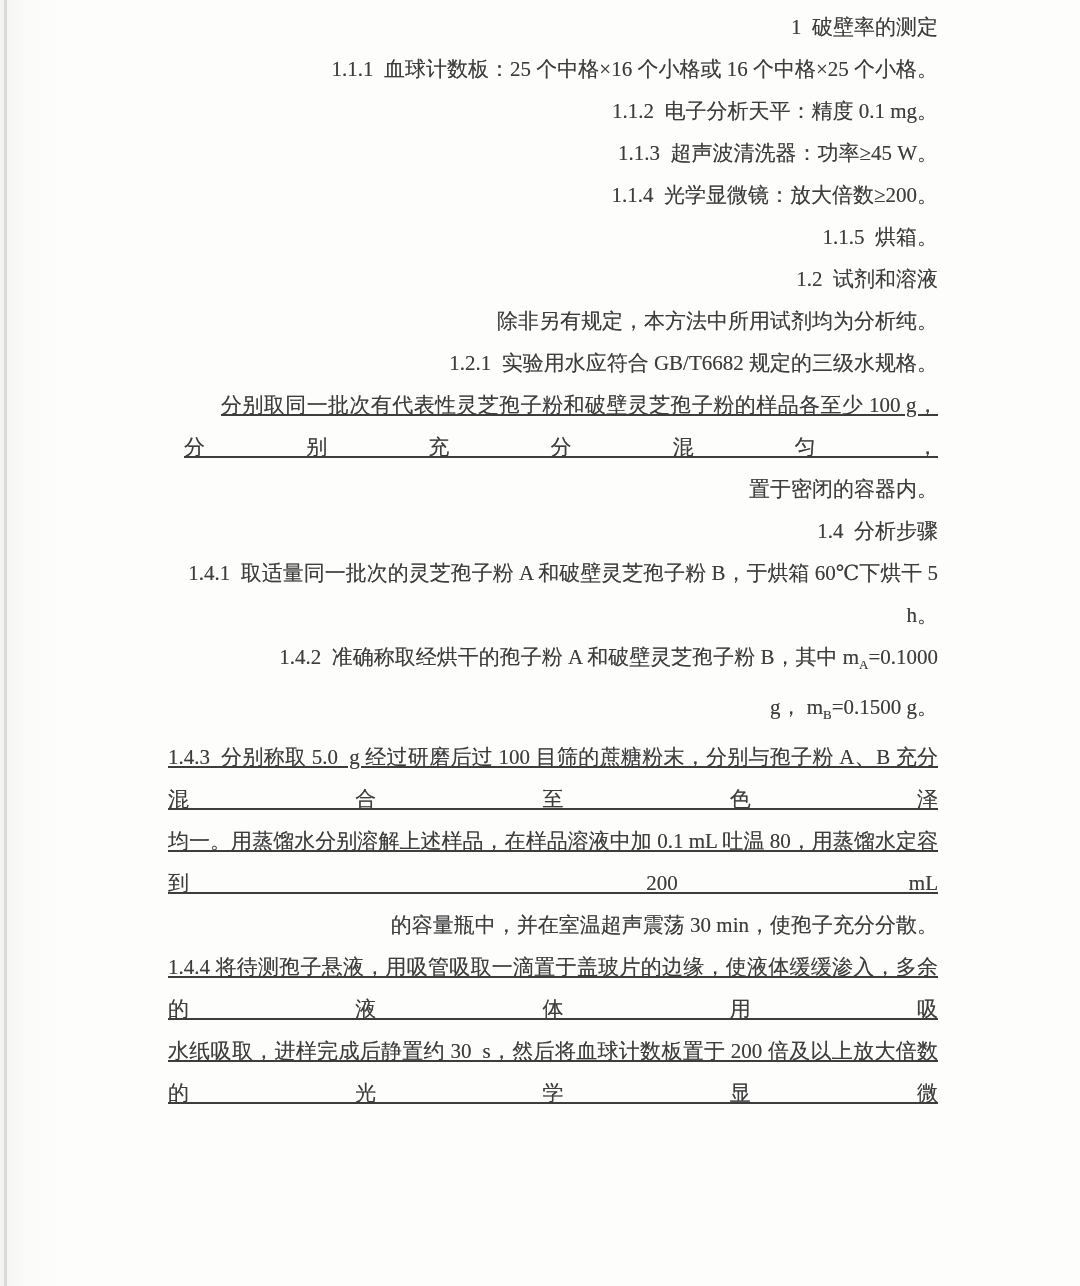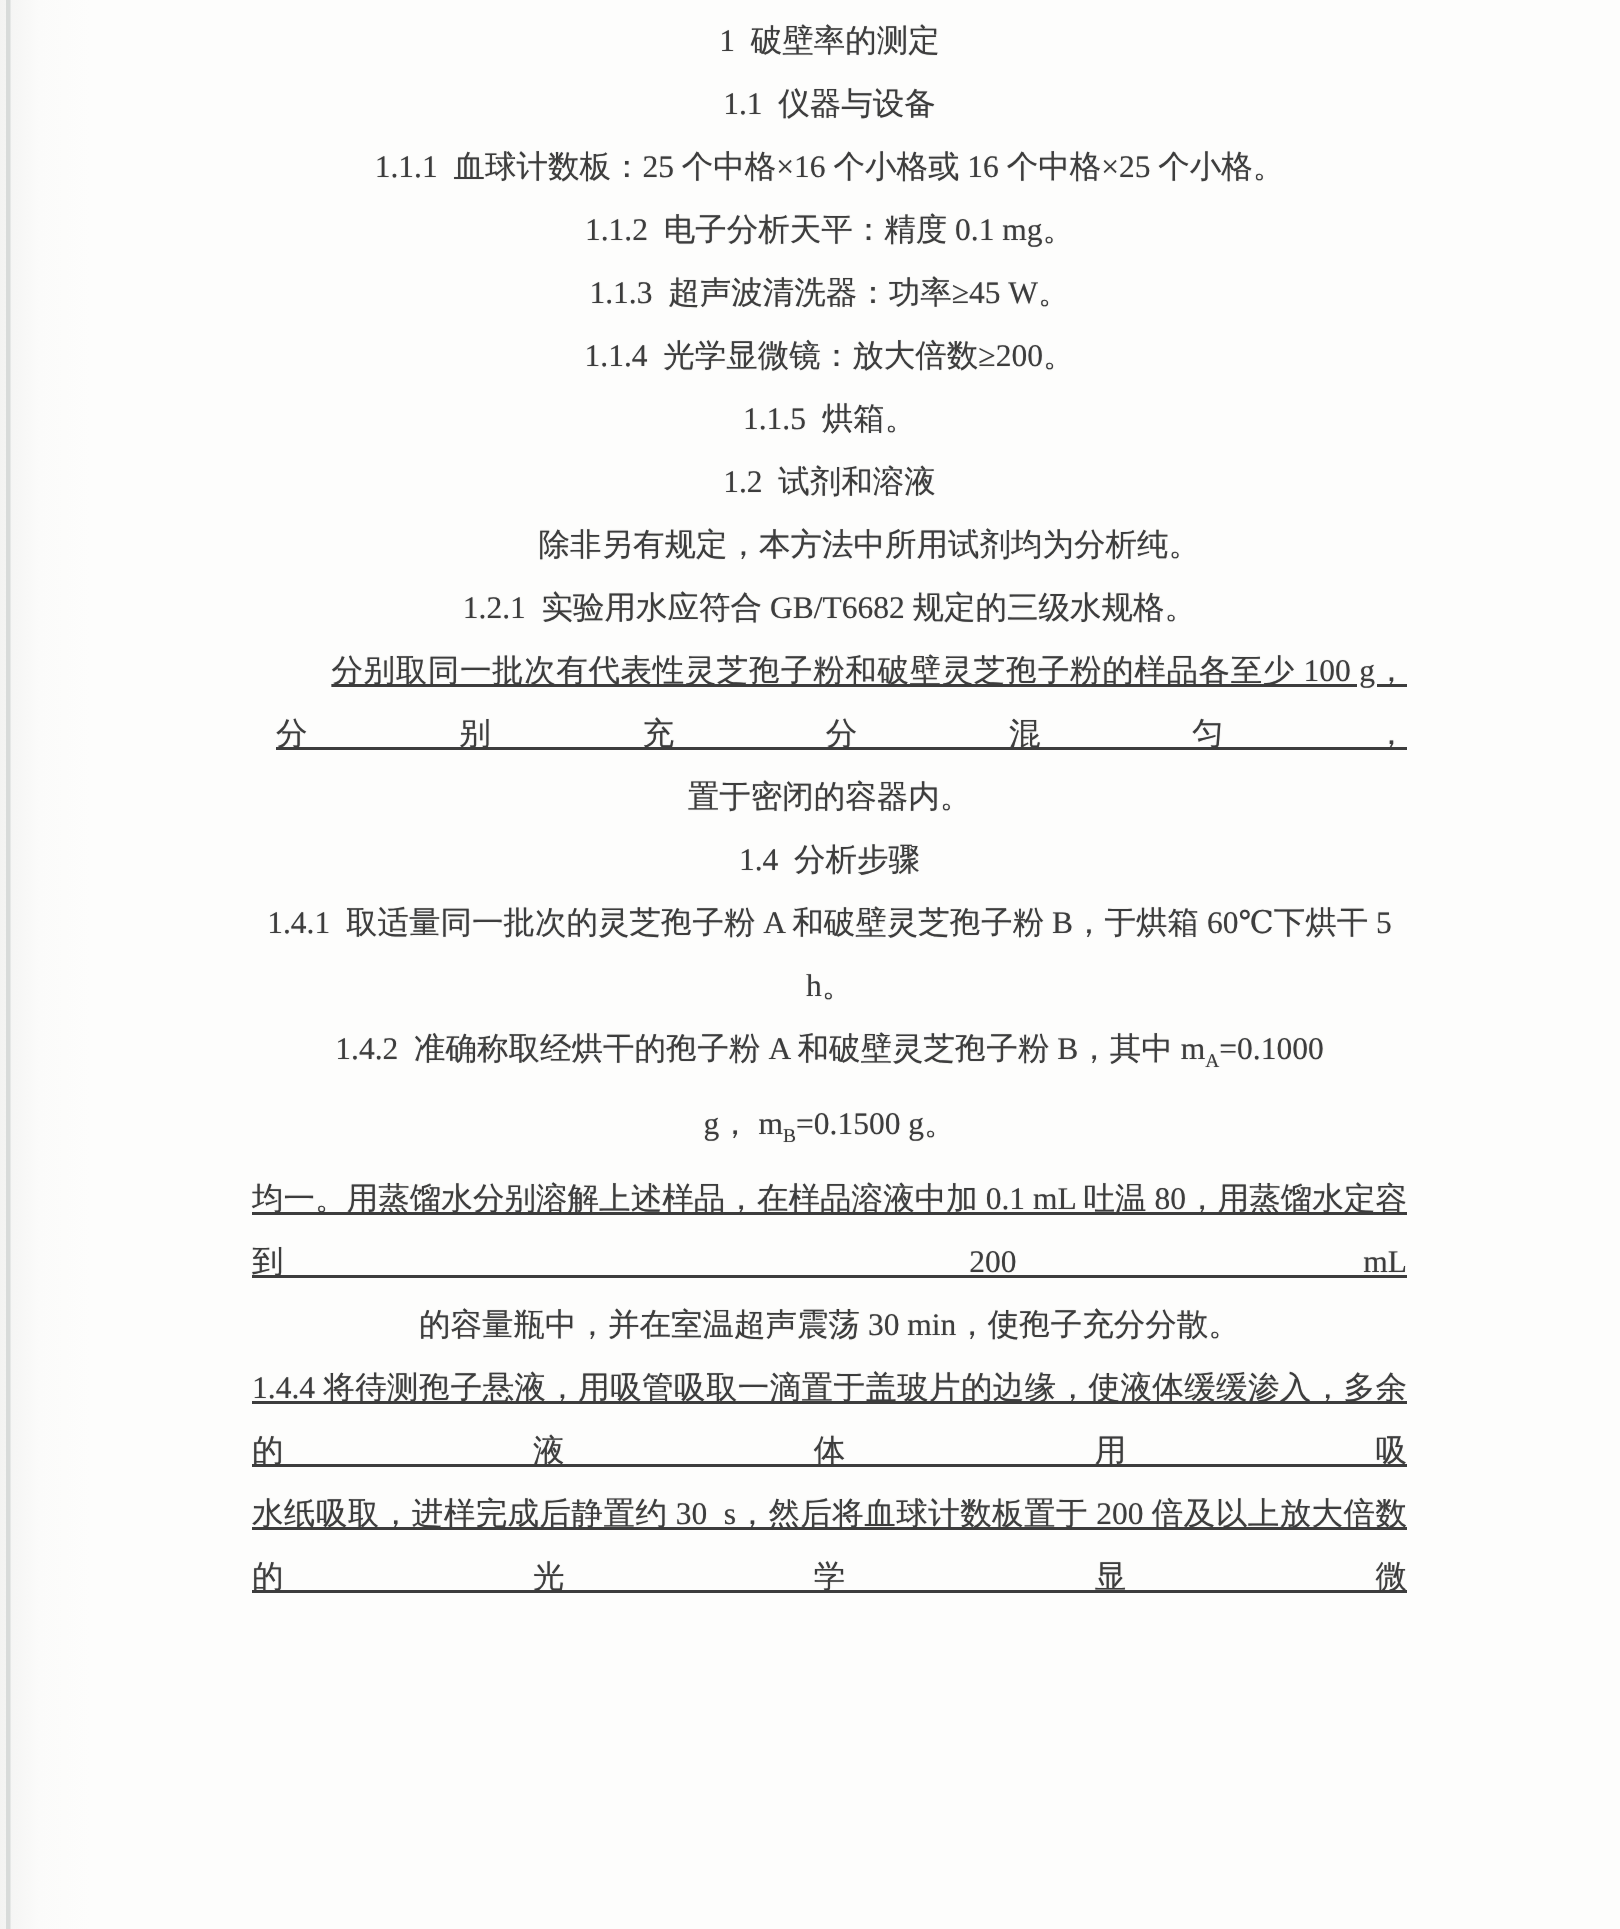--- a/index.html
+++ b/index.html
@@ -29,21 +29,21 @@
     top: 0;
     padding: 6px 0 0 168px;
     width: 770px;
   }
   .line {
     min-height: 42px;
     line-height: 42px;
     font-size: 21px;
     color: #3d3d3d;
     text-shadow: 0 0 0.6px rgba(70, 70, 70, 0.55);
-    text-align: center;
+    text-align: right;
   }
   .line.indent {
     text-indent: 37px;
     margin-left: 16px;
   }
   .line.fill {
     text-align: justify;
     text-align-last: justify;
     text-decoration: underline;
   }
@@ -52,32 +52,32 @@
     vertical-align: -5px;
   }
 </style>
 </head>
 <body>
 
 <div class="page">
   <div class="edge-line"></div>
   <div class="content" id="doc-lines">
       <div class="line"><span>1&nbsp; 破壁率的测定</span></div>
-      <div class="line"><span>1.1&nbsp; 仪器与设备</span></div>
       <div class="line"><span>1.1.1&nbsp; 血球计数板：25 个中格×16 个小格或 16 个中格×25 个小格。</span></div>
       <div class="line"><span>1.1.2&nbsp; 电子分析天平：精度 0.1 mg。</span></div>
       <div class="line"><span>1.1.3&nbsp; 超声波清洗器：功率≥45 W。</span></div>
       <div class="line"><span>1.1.4&nbsp; 光学显微镜：放大倍数≥200。</span></div>
       <div class="line"><span>1.1.5&nbsp; 烘箱。</span></div>
       <div class="line"><span>1.2&nbsp; 试剂和溶液</span></div>
       <div class="line indent"><span>除非另有规定，本方法中所用试剂均为分析纯。</span></div>
       <div class="line"><span>1.2.1&nbsp; 实验用水应符合 GB/T6682 规定的三级水规格。</span></div>
       <div class="line fill indent"><span>分别取同一批次有代表性灵芝孢子粉和破壁灵芝孢子粉的样品各至少 100 g，分别充分混匀，</span></div>
       <div class="line"><span>置于密闭的容器内。</span></div>
       <div class="line"><span>1.4&nbsp; 分析步骤</span></div>
       <div class="line"><span>1.4.1&nbsp; 取适量同一批次的灵芝孢子粉 A 和破壁灵芝孢子粉 B，于烘箱 60℃下烘干 5 h。</span></div>
       <div class="line"><span>1.4.2&nbsp; 准确称取经烘干的孢子粉 A 和破壁灵芝孢子粉 B，其中 m</span><span class="sub">A</span><span>=0.1000 g，&nbsp;m</span><span class="sub">B</span><span>=0.1500 g。</span></div>
+      <div class="line fill"><span>1.4.3&nbsp; 分别称取 5.0&nbsp; g 经过研磨后过 100 目筛的蔗糖粉末，分别与孢子粉 A、B 充分混合至色泽</span></div>
       <div class="line fill"><span>均一。用蒸馏水分别溶解上述样品，在样品溶液中加 0.1 mL 吐温 80，用蒸馏水定容到 200 mL</span></div>
       <div class="line"><span>的容量瓶中，并在室温超声震荡 30 min，使孢子充分分散。</span></div>
       <div class="line fill"><span>1.4.4 将待测孢子悬液，用吸管吸取一滴置于盖玻片的边缘，使液体缓缓渗入，多余的液体用吸</span></div>
       <div class="line fill"><span>水纸吸取，进样完成后静置约 30&nbsp; s，然后将血球计数板置于 200 倍及以上放大倍数的光学显微</span></div>
     </div>
 </div>
 
 </body></html>

